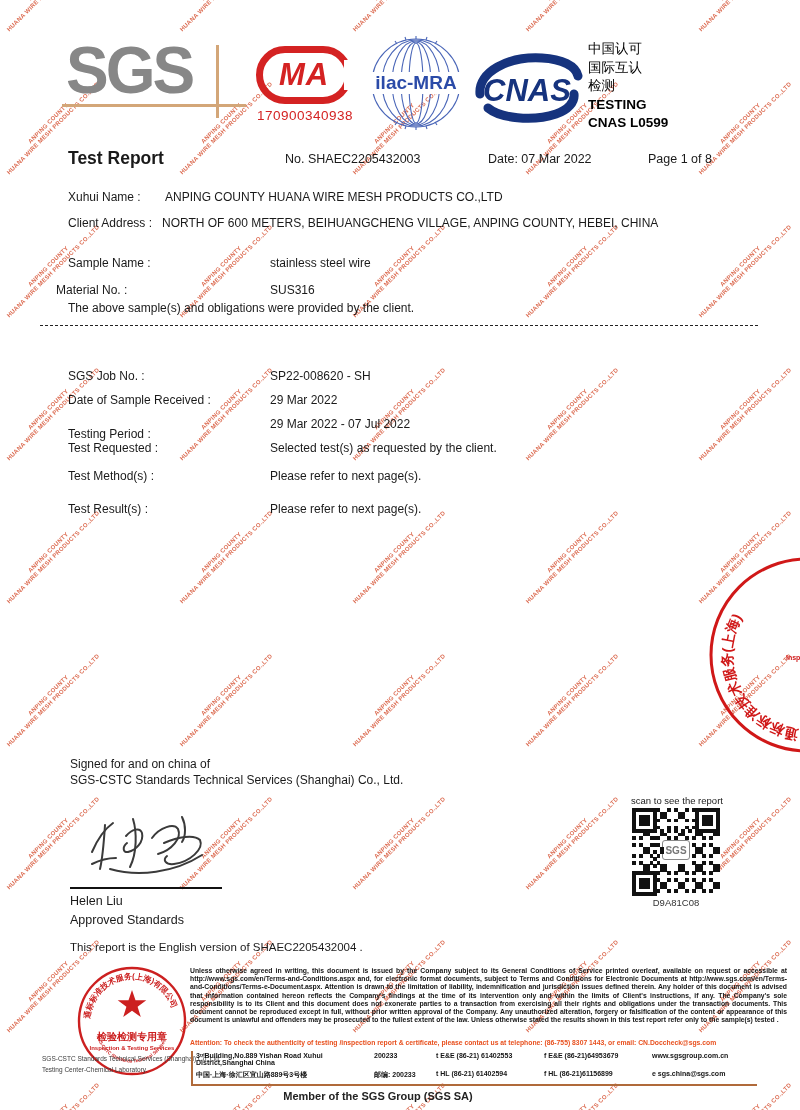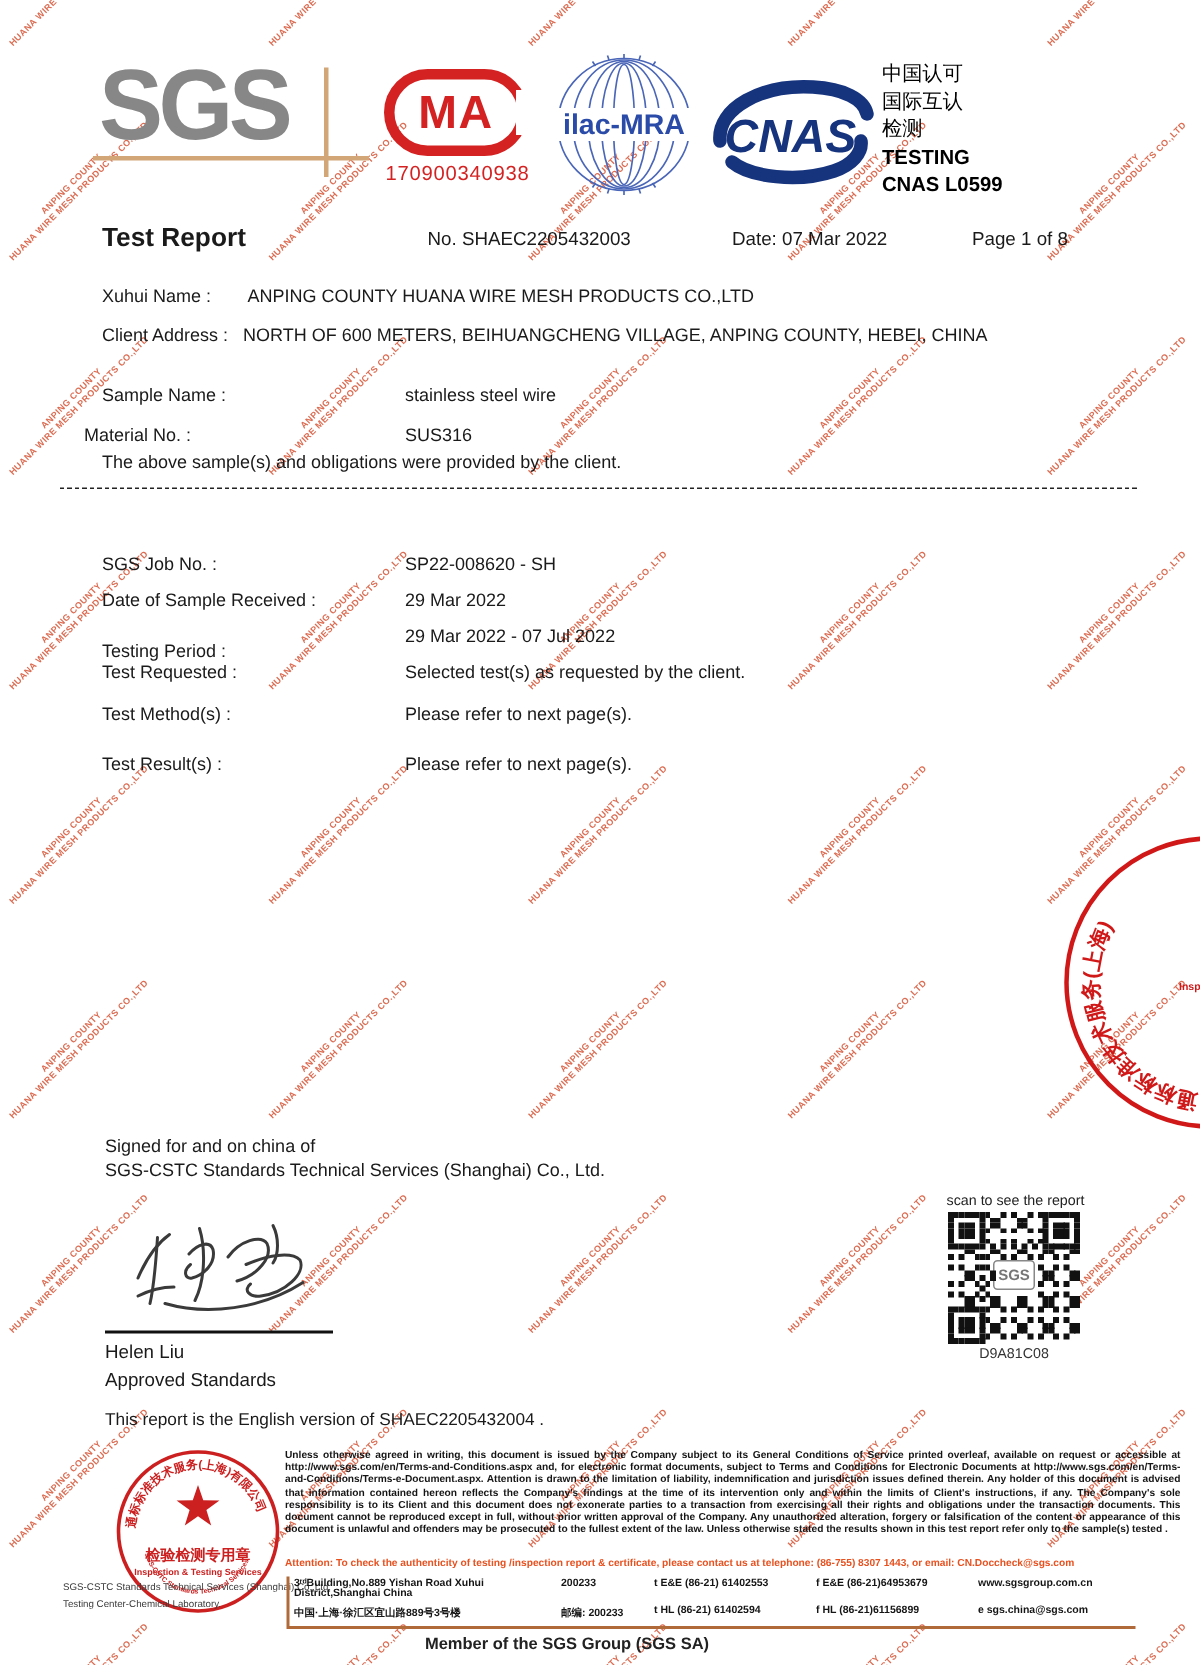--- a/index.html
+++ b/index.html
@@ -21,21 +21,21 @@
 
   
   .sgs-logo { left:66px; top:38px; font-size:64px; font-weight:bold; color:#878787;
               letter-spacing:-3px; line-height:64px; transform:scaleY(1.04); }
   .cross-h { left:62px; top:104px; width:184px; height:3px; background:#d3a678; }
   .cross-v { left:216px; top:45px; width:3px; height:73px; background:#d3a678; }
 
   .cma-box { left:256px; top:46px; width:96px; height:58px; border:7px solid #d42222;
              border-radius:29px; display:flex; align-items:center; justify-content:center; }
   .cma-gap { left:344px; top:60px; width:12px; height:30px; background:#fff; }
-  .cma-ma  { font-size:31px; font-weight:bold; color:#d42222; letter-spacing:1px; }
+  .cma-ma  { font-size:31px; font-weight:bold; color:#d42222; letter-spacing:1px;font-style:italic; }
   .cma-num { left:253px; top:108px; width:104px; text-align:center; font-size:13.5px;
              color:#d42222; letter-spacing:.5px; }
 
   .ilac-svg { left:366px; top:36px; }
   .cnas-svg { left:470px; top:52px; }
 
   .accred { left:588px; top:40px; font-size:13.5px; line-height:18.5px; color:#000; }
   .accred .bold { font-weight:bold; }
 
   

